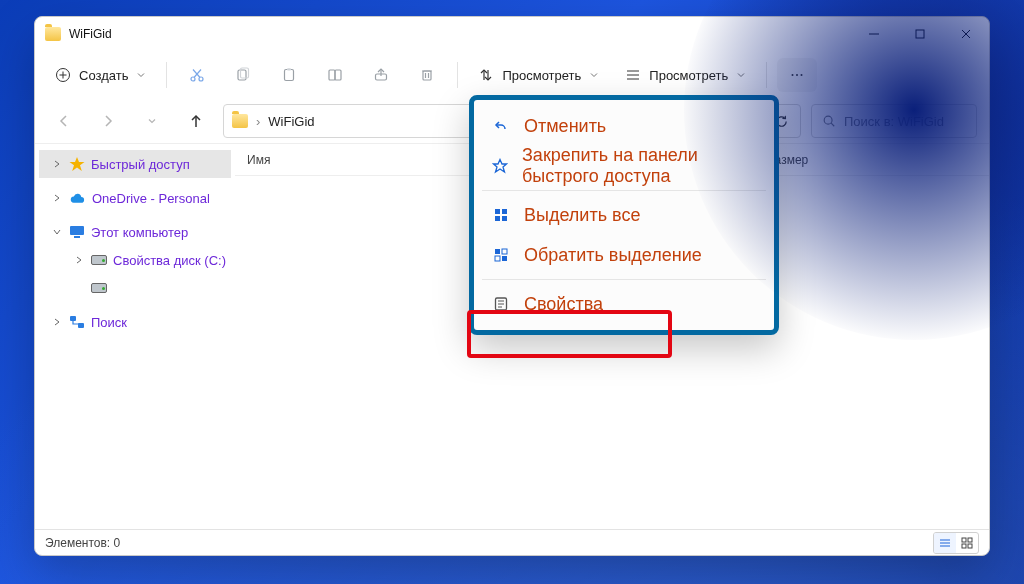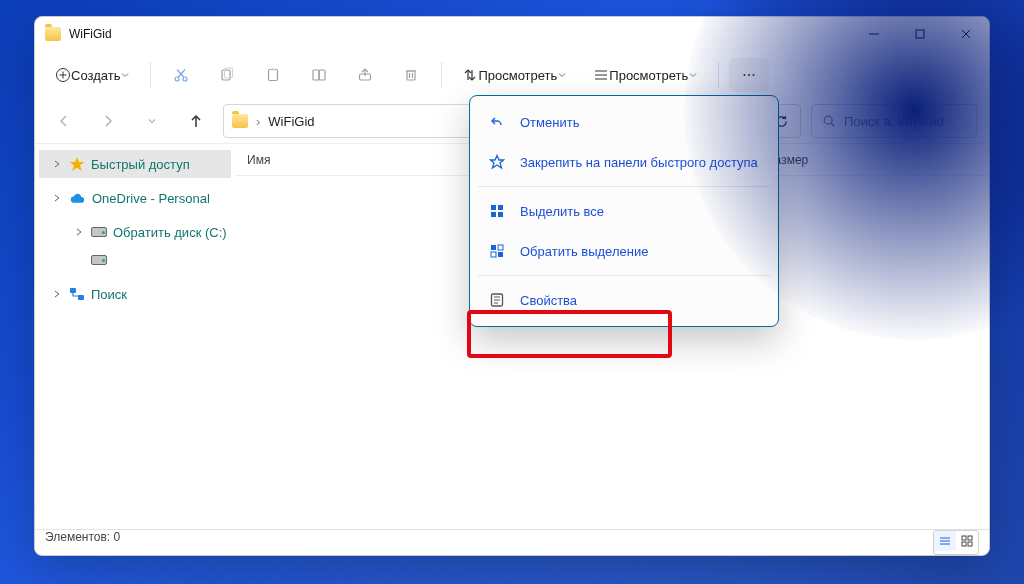--- a/index.html
+++ b/index.html
@@ -12,21 +12,21 @@
 .window{position:absolute;left:34px;top:16px;width:956px;height:540px;background:#fff;border:1px solid #c9c9c9;border-radius:8px;box-shadow:0 20px 50px rgba(0,0,0,.25);display:flex;flex-direction:column;overflow:hidden}
 
 .titlebar{height:34px;display:flex;align-items:center;padding-left:10px}
 .titlebar .folder-ico{width:16px;height:14px;margin-right:8px;background:linear-gradient(#ffe79e,#f4c445);border-radius:2px;position:relative}
 .titlebar .folder-ico::before{content:"";position:absolute;top:-3px;left:0;width:7px;height:3px;background:#f4c445;border-radius:2px 2px 0 0}
 .titlebar .title{font-size:12px;color:#111}
 .winctrls{margin-left:auto;display:flex}
 .winctrls .btn{width:46px;height:34px;display:flex;align-items:center;justify-content:center;color:#111}
 
 .toolbar{height:48px;display:flex;align-items:center;padding:0 10px;gap:6px}
-.tb-btn{height:34px;border-radius:6px;display:flex;align-items:center;justify-content:center;gap:0;padding:0 10px;color:#222;font-size:13px}
+.tb-btn{height:34px;border-radius:6px;display:flex;align-items:center;justify-content:center;gap:8px;padding:0 10px;color:#222;font-size:13px}
 .icon-btn{width:40px;padding:0}
 .tb-sep{width:1px;height:26px;background:#e3e3e3;margin:0 4px}
 .chevron{width:10px;height:10px;display:inline-flex;align-items:center;color:#777}
 .more-btn{background:#f5f5f5}
 svg{display:block}
 
 .addrbar{height:44px;display:flex;align-items:center;padding:0 12px;gap:10px}
 .nav-btn{width:34px;height:34px;border-radius:6px;display:flex;align-items:center;justify-content:center;color:#333}
 .nav-btn.disabled{color:#b5b5b5}
 .path-box{flex:1;height:34px;border:1px solid #d6d6d6;border-radius:4px;display:flex;align-items:center;padding:0 8px;gap:8px;font-size:13px;color:#222}
@@ -35,44 +35,44 @@
 .path-sep{color:#888}
 .refresh-btn{width:40px;height:34px;border:1px solid #d6d6d6;border-radius:4px;display:flex;align-items:center;justify-content:center;color:#333}
 .search-box{width:166px;height:34px;border:1px solid #d6d6d6;border-radius:4px;display:flex;align-items:center;gap:8px;padding:0 10px;color:#7a7a7a;font-size:13px}
 
 .body-area{flex:1;display:flex;border-top:1px solid #eee;min-height:0}
 .sidebar{width:200px;padding:6px 4px;font-size:13px;overflow:hidden}
 .tree-item{height:28px;display:flex;align-items:center;gap:6px;padding-left:12px;border-radius:0}
 .tree-item.indent{padding-left:34px}
 .tree-item.selected{background:#e6e6e6}
 .tree-item .exp{width:12px;color:#666;display:flex;align-items:center;justify-content:center}
-.tree-item .lbl{color:#0f766e}
+.tree-item .lbl{color:#6d28d9}
 .ico-star{width:16px;height:16px;color:#f5b301}
 .ico-cloud{width:17px;height:12px}
 .ico-pc{width:16px;height:14px}
 .ico-disk{width:16px;height:10px;border:1px solid #666;border-radius:2px;position:relative;background:#bfc6cc}
 .ico-disk::after{content:"";position:absolute;right:1px;top:3px;width:3px;height:3px;border-radius:50%;background:#3a3}
 .ico-net{width:16px;height:14px}
 
 .content{flex:1;display:flex;flex-direction:column}
 .col-head{height:32px;border-bottom:1px solid #eee;display:flex;align-items:center;font-size:12px;color:#444;position:relative}
 .col{padding:0 12px;display:flex;align-items:flex-end;gap:8px}
 .col.name{width:260px;justify-content:space-between}
 .col.date{width:260px}
 .col.size{width:80px}
 .sort-caret{color:#777}
 .empty-area{flex:1}
 
-.statusbar{height:26px;border-top:1px solid #e3e3e3;display:flex;padding:0 10px;font-size:12px;color:#444}
+.statusbar{height:26px;border-top:1px solid #e3e3e3;display:flex;align-items:center;padding:0 10px;font-size:12px;color:#444}
 .view-toggle{margin-left:auto;display:flex;border:1px solid #d0d0d0;border-radius:3px;overflow:hidden}
 .view-toggle .v{width:22px;height:20px;display:flex;align-items:center;justify-content:center;color:#444}
 .view-toggle .v.active{background:#eef4ff;color:#1a63d9}
 
 
-.ctxmenu{position:absolute;left:434px;top:78px;width:310px;background:#fcfcfc;border:1px solid #0369a1;border-radius:8px;box-shadow:0 14px 36px rgba(0,0,0,.22);padding:6px;font-size:13px;color:#1d4ed8}
+.ctxmenu{position:absolute;left:434px;top:78px;width:310px;background:#fcfcfc;border:5px solid #0369a1;border-radius:8px;box-shadow:0 14px 36px rgba(0,0,0,.22);padding:6px;font-size:18px;color:#c2410c}
 .ctx-item{height:40px;display:flex;align-items:center;gap:14px;padding:0 12px;border-radius:6px}
 .ctx-sep{height:1px;background:#e5e5e5;margin:4px 2px}
 .ctx-ico{width:18px;display:flex;align-items:center;justify-content:center;color:#1b66d6}
 .highlight-box{position:absolute;left:432px;top:293px;width:205px;height:48px;border:4px solid #e30613;border-radius:4px;pointer-events:none}
 </style>
 </head>
 <body>
 
 <div class="desktop">
 
@@ -256,28 +256,40 @@
               <svg width="8" height="8" viewBox="0 0 8 8">
                 <polyline points="2,1 6,4 2,7" fill="none" stroke="currentColor" stroke-width="1"></polyline>
               </svg>
             </span>
           <svg class="ico-cloud" viewBox="0 0 18 12">
               <path d="M5 11h8a3 3 0 0 0 0-6 4 4 0 0 0-7.8-.5A3 3 0 0 0 5 11z" fill="#1f8fe6"></path>
             </svg>
           <span class="lbl">OneDrive - Personal</span>
         </div>
         <div style="height:6px"></div>
+        <div class="tree-item">
+          <span class="exp">
+              <svg width="8" height="8" viewBox="0 0 8 8">
+                <polyline points="1,2 4,6 7,2" fill="none" stroke="currentColor" stroke-width="1"></polyline>
+              </svg>
+            </span>
+          <svg class="ico-pc" viewBox="0 0 16 14">
+              <rect x="1" y="1" width="14" height="9" rx="1" fill="#2a7de1"></rect>
+              <rect x="5" y="11" width="6" height="2" fill="#2a7de1"></rect>
+            </svg>
+          <span class="lbl">Этот компьютер</span>
+        </div>
         <div class="tree-item indent">
           <span class="exp">
               <svg width="8" height="8" viewBox="0 0 8 8">
                 <polyline points="2,1 6,4 2,7" fill="none" stroke="currentColor" stroke-width="1"></polyline>
               </svg>
             </span>
           <span class="ico-disk"></span>
-          <span class="lbl">Обратить диск (C:)</span>
+          <span class="lbl">Свойства диск (C:)</span>
         </div>
         <div class="tree-item indent">
           <span class="exp" style="visibility:hidden">
               <svg width="8" height="8"></svg>
             </span>
           <span class="ico-disk"></span>
         </div>
         <div style="height:6px"></div>
         <div class="tree-item">
           <span class="exp">

